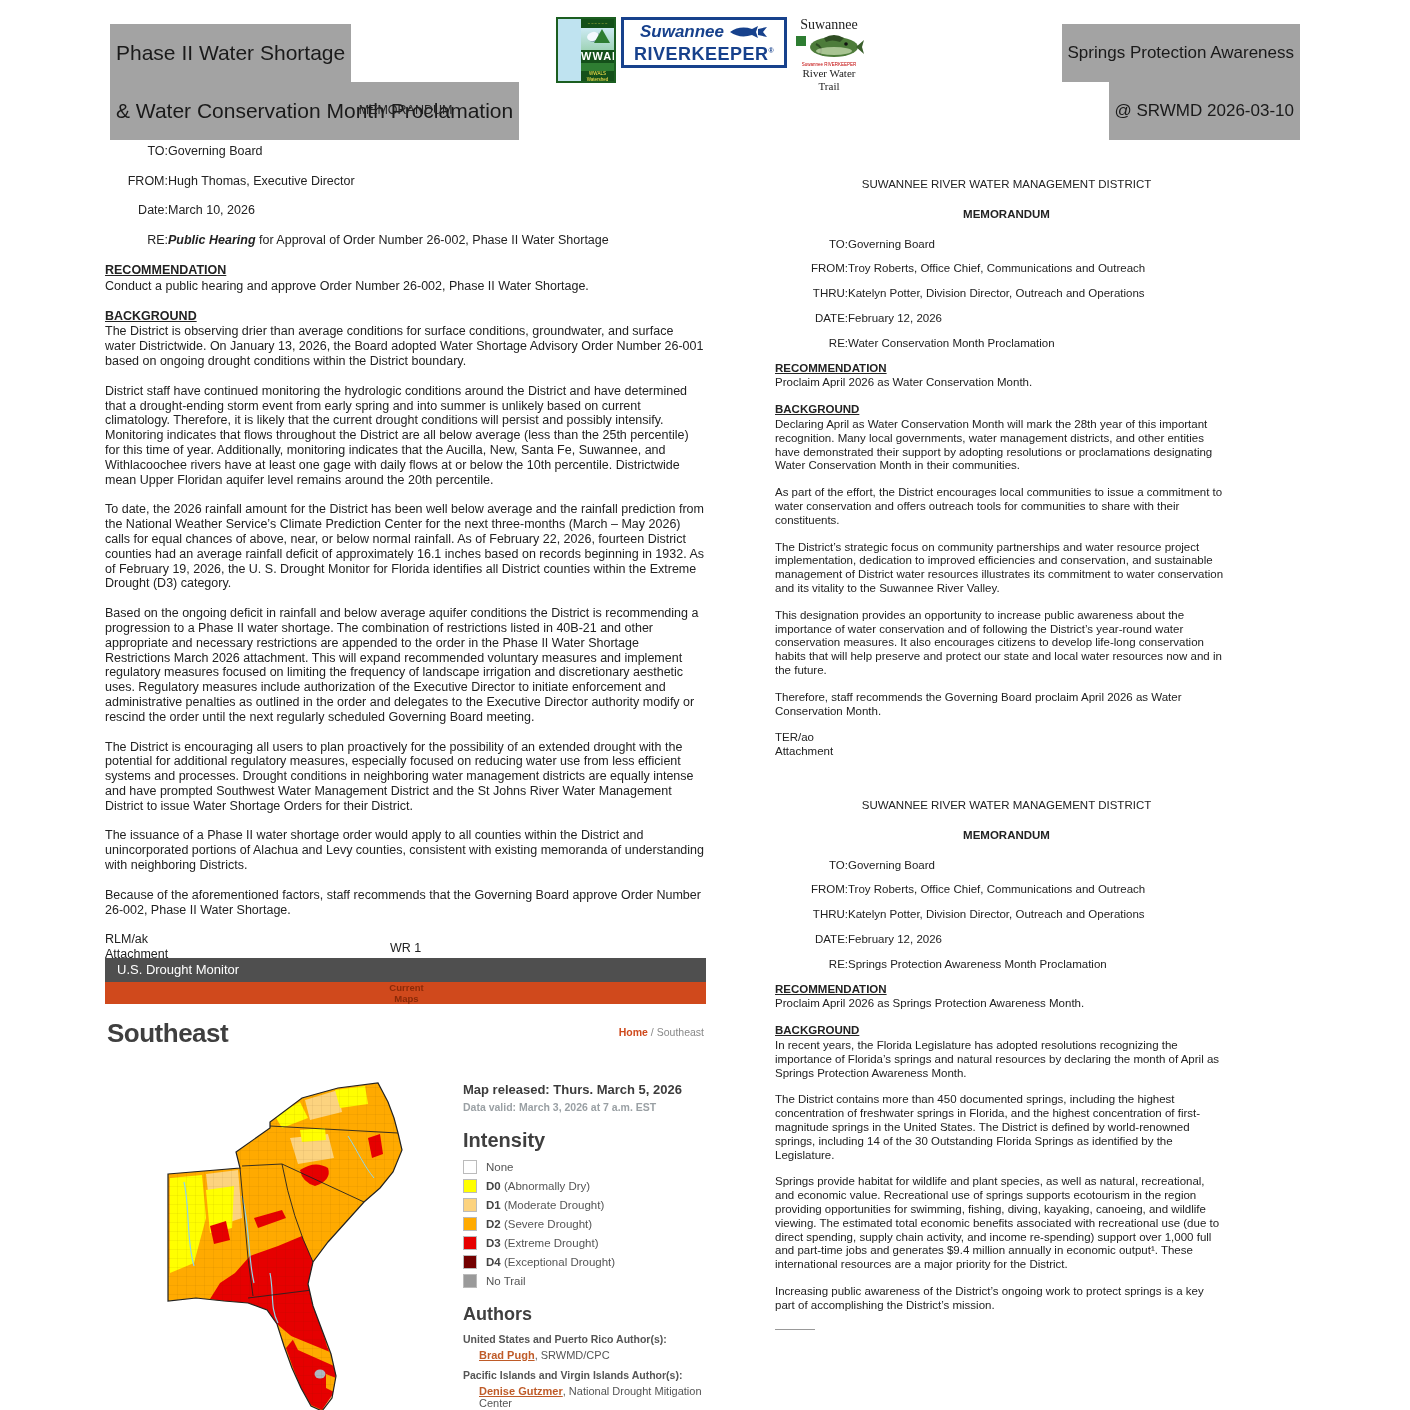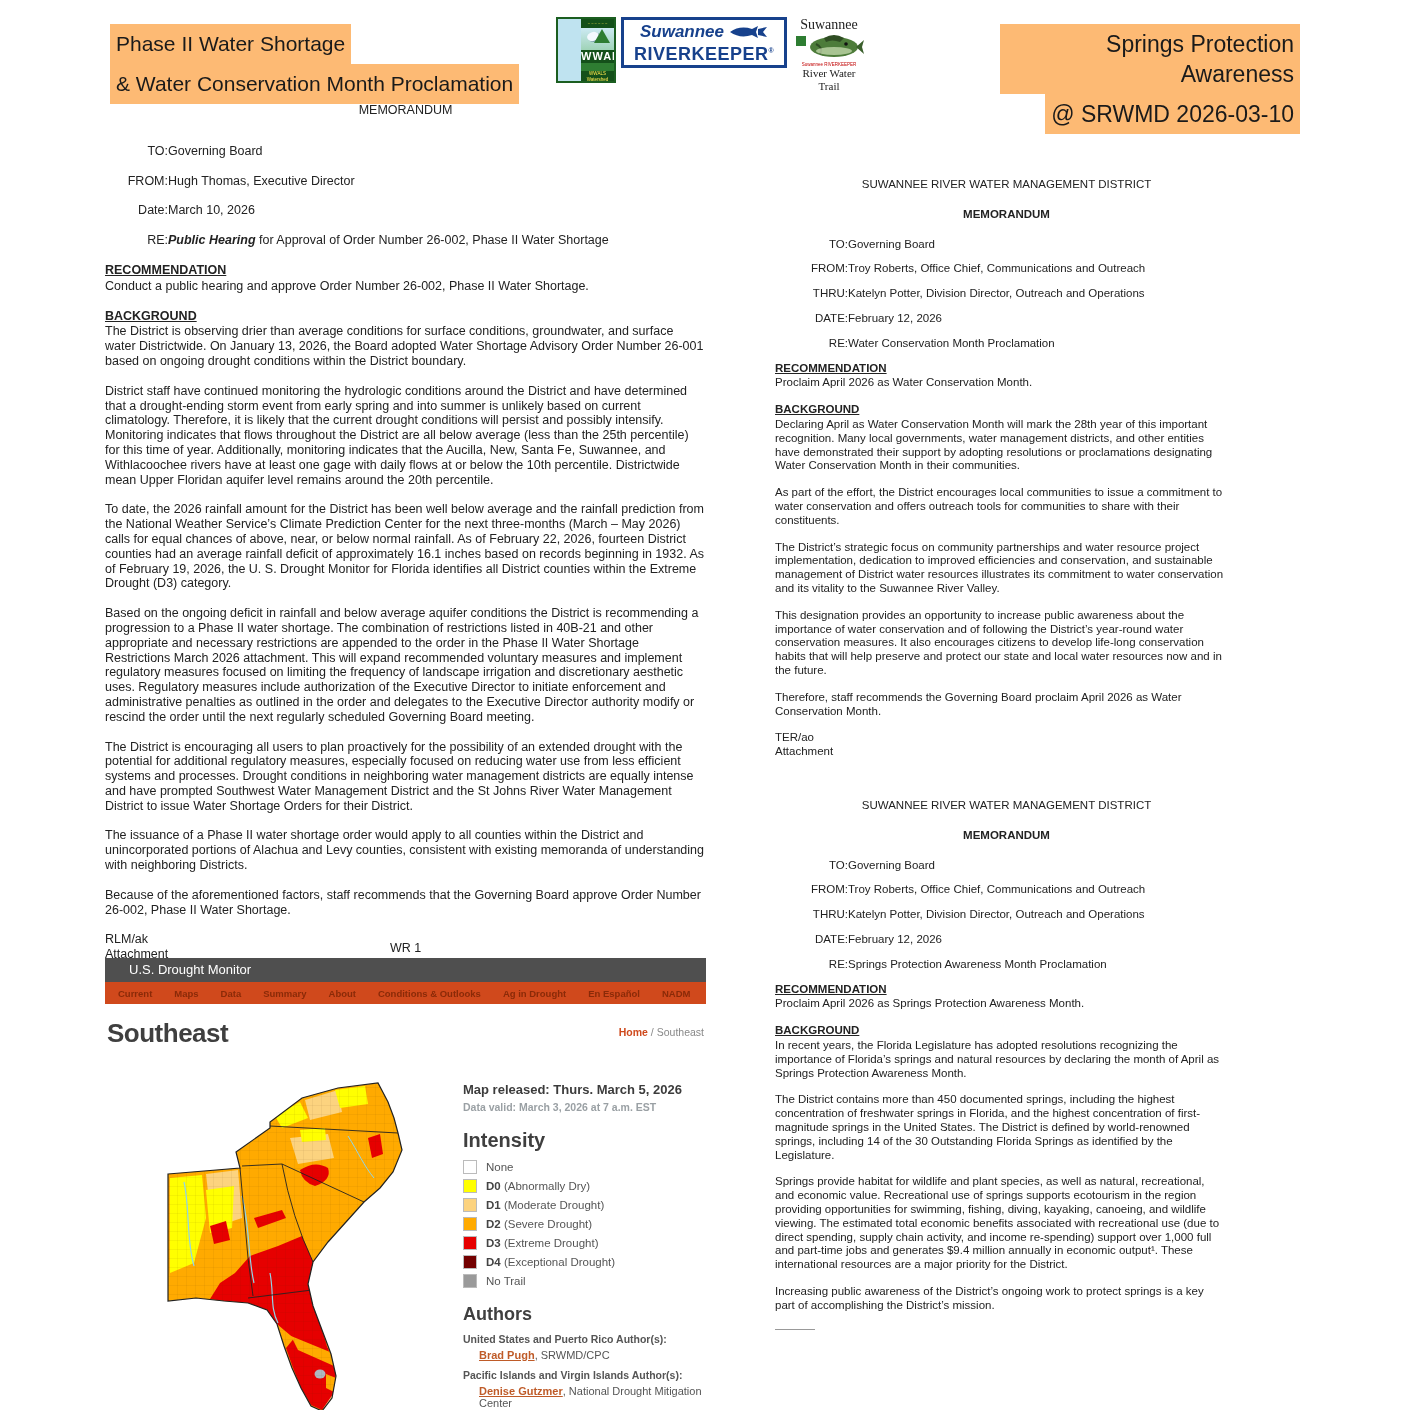--- a/index.html
+++ b/index.html
@@ -1,22 +1,22 @@
 <!DOCTYPE html>
 <html><head>
 <meta charset="utf-8">
 <style>
   html,body{margin:0;padding:0;background:#ffffff;}
   body{position:relative;width:1410px;height:1410px;font-family:"Liberation Sans",sans-serif;color:#1a1a1a;overflow:hidden;}
   .abs{position:absolute;}
 
   
   .hdr-left{left:110px;top:24px;font-size:21px;line-height:30px;}
-  .hdr-left .hl, .hdr-right .hl{background:#fdba74;padding:5px 6px;display:inline-block;}
-  .hdr-right{left:1000px;top:24px;width:300px;text-align:right;font-size:23px;line-height:30px;}
+  .hdr-left .hl, .hdr-right .hl{background:#a3a3a3;padding:14px 6px;display:inline-block;}
+  .hdr-right{left:1000px;top:24px;width:300px;text-align:right;font-size:17px;line-height:30px;}
 
   
   .logos{left:556px;top:17px;display:flex;align-items:flex-start;gap:5px;}
   .logo-wwals{width:60px;height:66px;border:2px solid #1b5e20;background:#bfe3f0;position:relative;box-sizing:border-box;overflow:hidden;padding-left:23px;}
   .logo-wwals .strip-top{height:9px;background:#14501a;color:#ffe94d;font-size:4px;text-align:center;line-height:9px;overflow:hidden;}
   .logo-wwals .art{height:22px;position:relative;background:linear-gradient(#cdeaf4,#9fd3b7);}
   .logo-wwals .tree{position:absolute;right:4px;top:1px;width:0;height:0;border-left:8px solid transparent;border-right:8px solid transparent;border-bottom:14px solid #2e7d32;}
   .logo-wwals .butterfly{position:absolute;left:6px;top:4px;width:12px;height:9px;background:#f4f9ff;border-radius:50% 50% 50% 50%;transform:rotate(-15deg);box-shadow:1px 1px 0 #6b8fa3;}
   .logo-wwals .name{background:#14501a;color:#fff;font-weight:bold;font-size:11px;text-align:center;line-height:13px;letter-spacing:1px;}
   .logo-wwals .mid{height:8px;background:#2e7d32;}
@@ -45,22 +45,22 @@
   .memo .para0{margin-top:1px;}
   .signoff{margin:0;}
   .memo-r{font-size:11.5px;line-height:13.8px;}
   .memo-r .frow{margin-bottom:11px;}
   .memo-r p{margin:0 12px 13px 0;}
   .footnote-rule{border:none;border-top:1px solid #999;width:40px;margin:16px 0 0 0;}
 
   
   .usdm{left:105px;top:941px;width:601px;height:469px;}
   .wr1{text-align:center;font-size:12.5px;color:#222;height:17px;}
-  .usdm-topbar{background:#4f4f4f;color:#fff;font-size:13px;line-height:24px;height:24px;padding-left:24px;box-sizing:border-box;}
-  .usdm-nav{background:#d0491c;height:22px;display:flex;align-items:center;padding-left:2px;}
+  .usdm-topbar{background:#4f4f4f;color:#fff;font-size:13px;line-height:24px;height:24px;padding-left:12px;box-sizing:border-box;}
+  .usdm-nav{background:#d0491c;height:22px;display:flex;align-items:center;padding-left:2px;flex-direction:column;}
   .usdm-nav a{color:#8a2a08;font-size:9.5px;font-weight:bold;text-decoration:none;padding:0 11px;white-space:nowrap;}
   .usdm-body{position:relative;height:406px;background:#fff;}
   .se-title{position:absolute;left:2px;top:14px;font-size:26px;font-weight:bold;color:#3f3f3f;letter-spacing:-0.5px;}
   .crumb{position:absolute;right:2px;top:22px;font-size:10.5px;color:#888;}
   .crumb .home{color:#cf4a1d;font-weight:bold;text-decoration:none;}
   .mapwrap{position:absolute;left:42px;top:74px;width:316px;height:330px;}
   .infocol{position:absolute;left:358px;top:78px;width:243px;}
   .map-rel{font-size:13px;font-weight:bold;color:#3c3c3c;}
   .data-valid{font-size:10.5px;font-weight:bold;color:#9aa0a4;margin-top:4px;}
   .intensity-h{font-size:20px;font-weight:bold;color:#3f3f3f;margin:16px 0 8px 0;}

